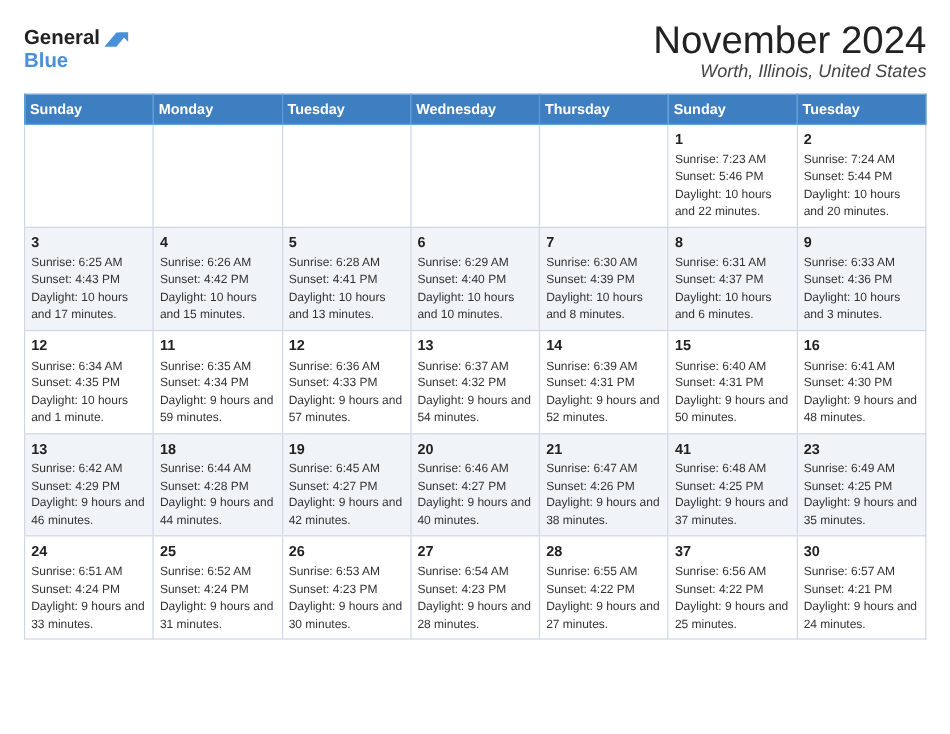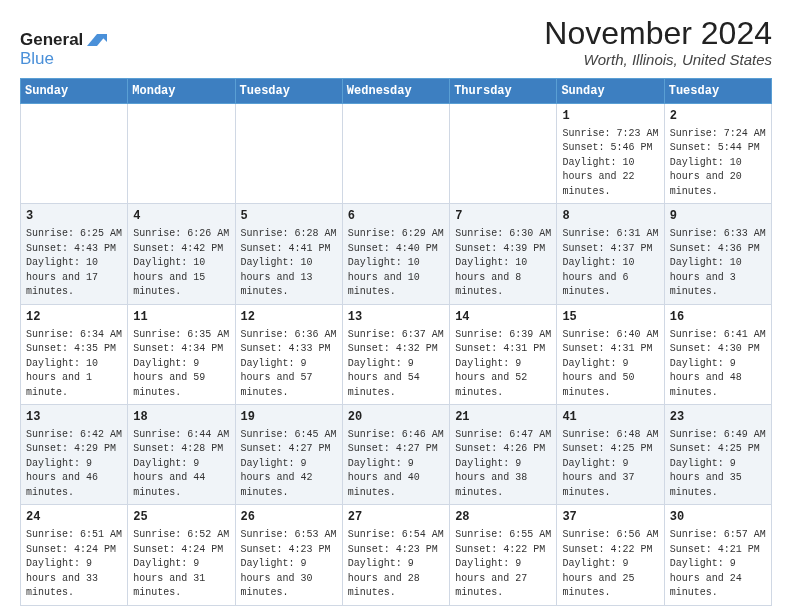--- a/index.html
+++ b/index.html
@@ -9,21 +9,21 @@
       width: 792px;
       height: 612px;
       overflow: hidden;
     }
     .container {
       width: 792px;
       padding: 16px 20px 10px 20px;
     }
     .header-row {
       display: flex;
-      align-items: flex-end;
+      align-items: center;
       justify-content: space-between;
       margin-bottom: 10px;
     }
     .logo {
       display: flex;
       align-items: center;
       gap: 4px;
     }
     .title-block {
       text-align: right;
@@ -36,21 +36,20 @@
     }
     .location {
       font-size: 15px;
       color: #444;
       font-style: italic;
     }
     table {
       width: 100%;
       border-collapse: collapse;
       table-layout: fixed;
-      font-family: Liberation Mono, monospace;
     }
     thead tr {
       background-color: #3d7fc1;
     }
     thead th {
       color: #fff;
       font-size: 12px;
       font-weight: bold;
       padding: 5px 4px;
       text-align: left;
@@ -93,21 +92,21 @@
   <div class="header-row">
     <div class="logo">
   <div style="display:flex;flex-direction:column;align-items:flex-start;line-height:1.1">
     <div style="display:flex;align-items:center;gap:2px">
       <span style="font-size:17px;font-weight:bold;color:#222;">General</span>
       <svg width="22" height="16" viewBox="0 0 22 16" xmlns="http://www.w3.org/2000/svg">
         <polygon points="2,14 12,2 22,2 12,14" fill="#4a90d9"></polygon>
         <polygon points="14,2 22,2 22,10" fill="#4a90d9"></polygon>
       </svg>
     </div>
-    <span style="font-size:17px;font-weight:normal;color:#4a90d9;">Blue</span>
+    <span style="font-size:17px;font-weight:bold;color:#4a90d9;">Blue</span>
   </div>
 </div>
     <div class="title-block">
       <div class="month-title">November 2024</div>
       <div class="location">Worth, Illinois, United States</div>
     </div>
   </div>
 
   <table>
     <thead>

